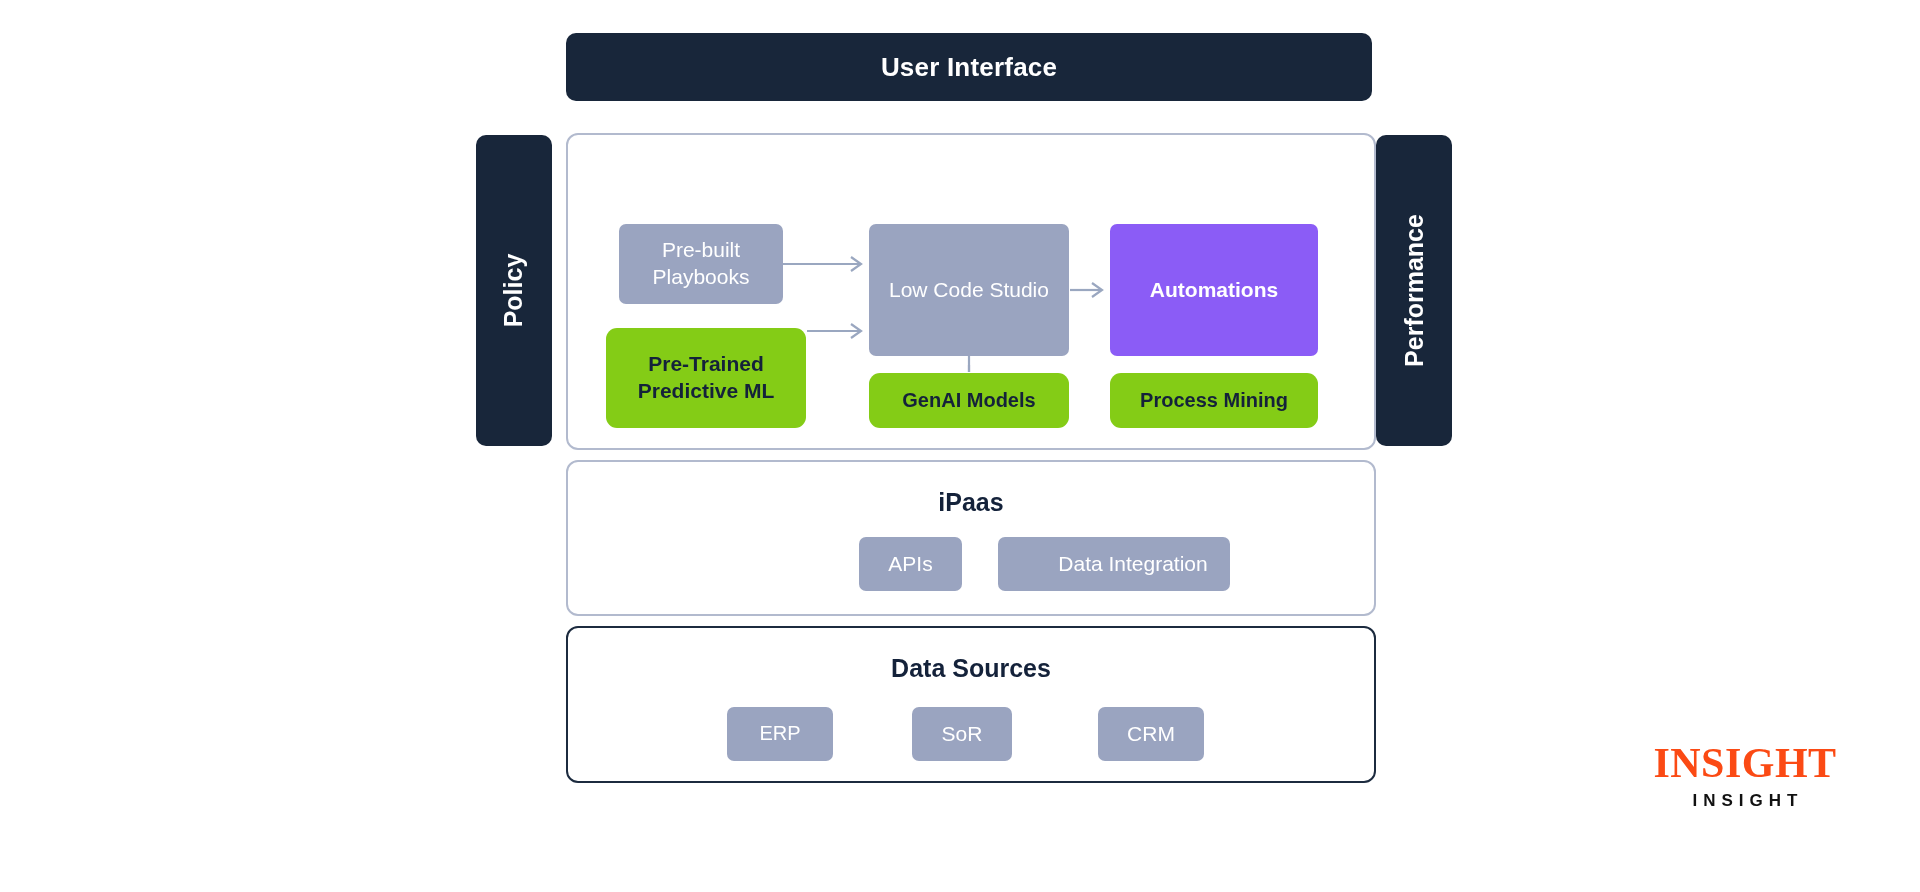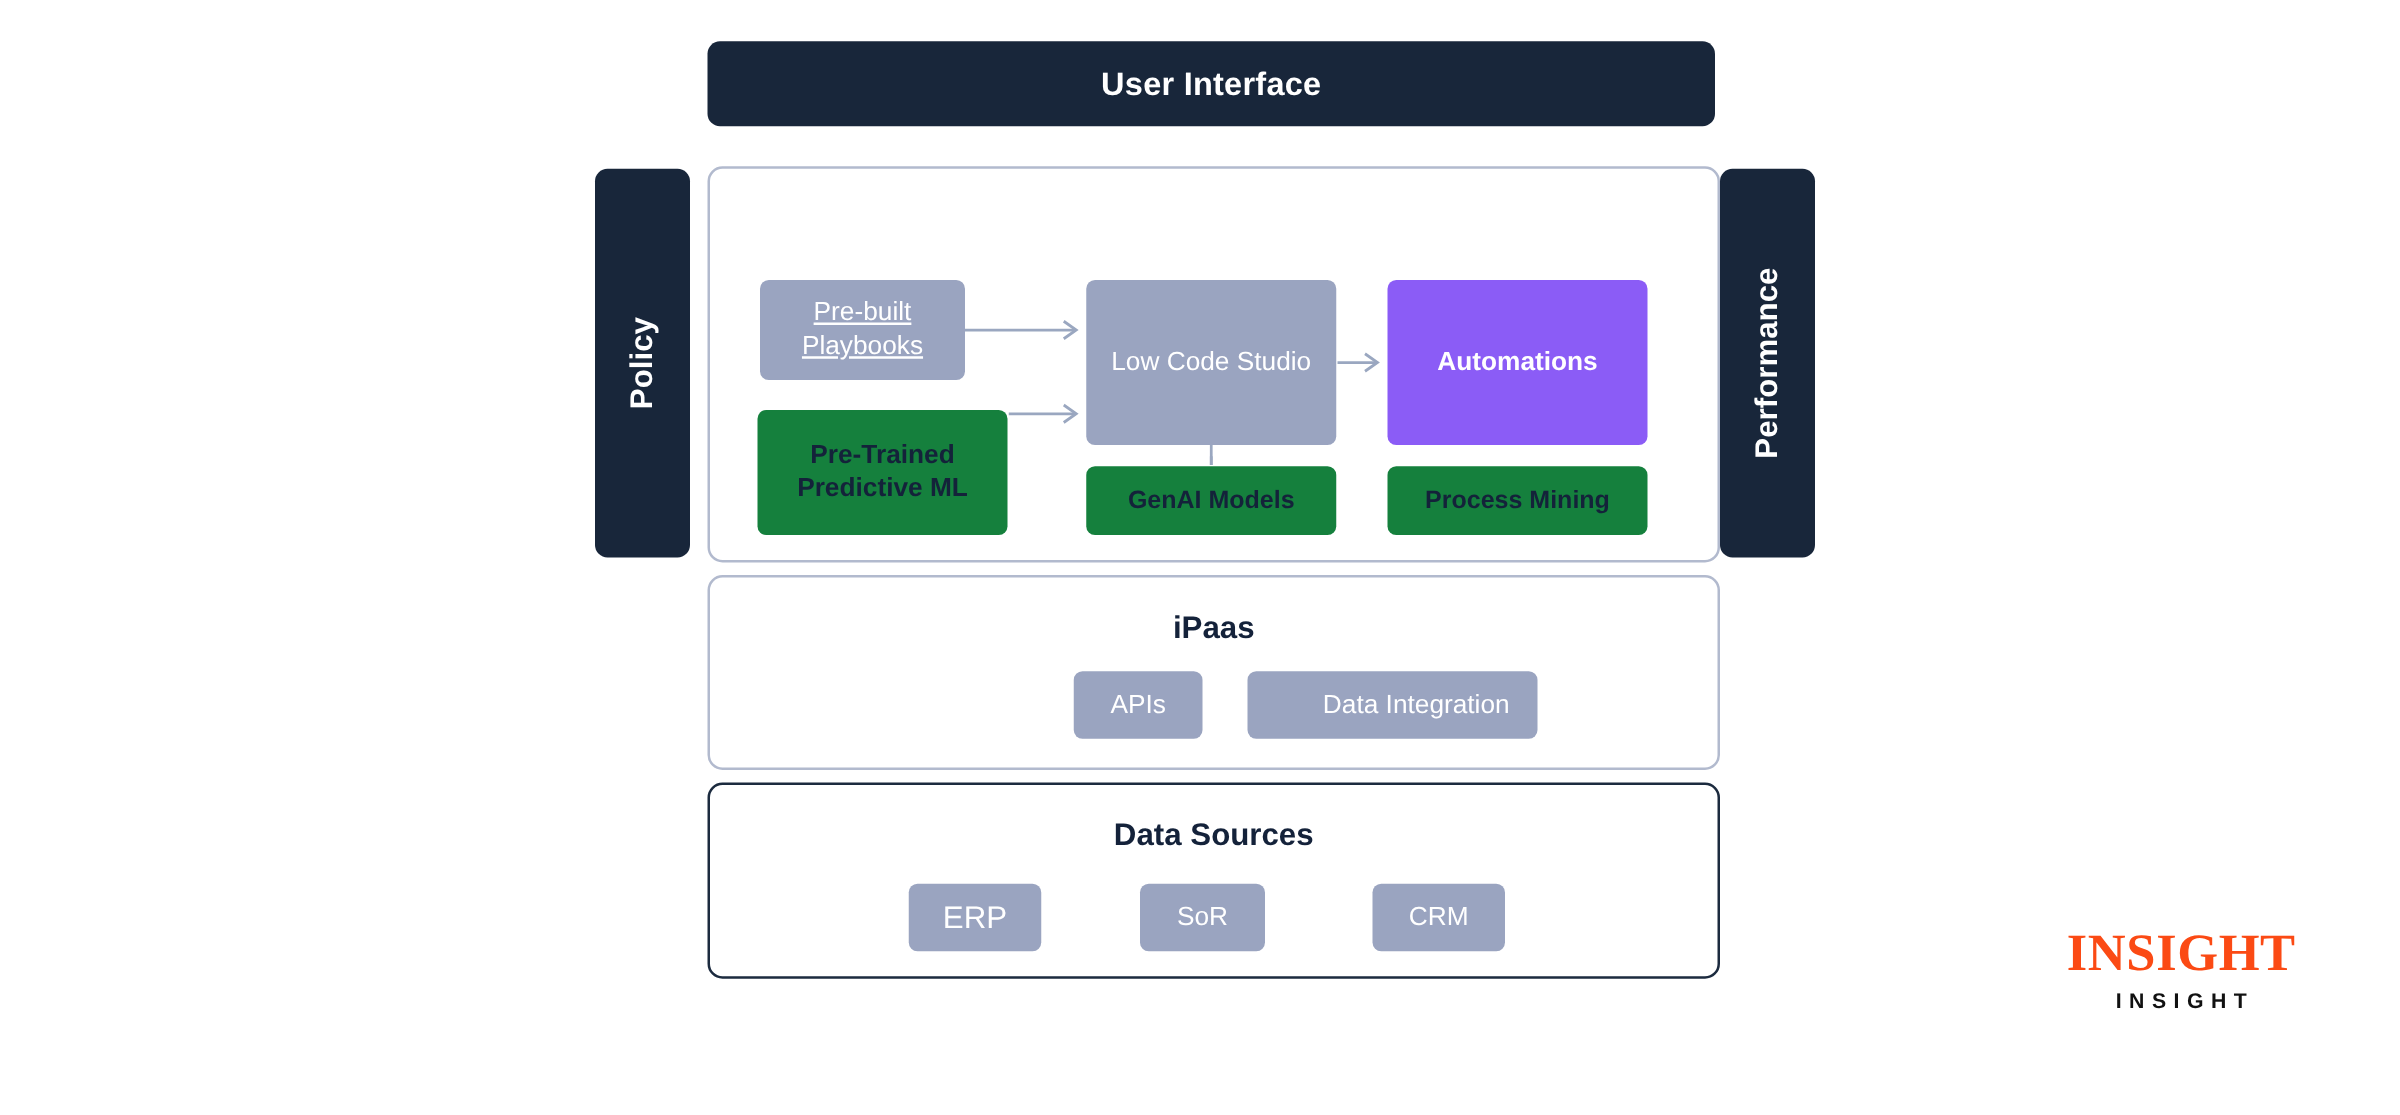--- a/index.html
+++ b/index.html
@@ -120,45 +120,46 @@
     text-align: center;
     line-height: 1.28;
     box-sizing: border-box;
     padding: 4px 8px;
   }
   .node-gray {
     background: #9aa4c0;
     color: #ffffff;
   }
   .node-cyan {
-    background: #15803d;
+    background: #84cc16;
     color: #14223a;
     font-weight: bold;
+    border-radius: 11px;
   }
   .node-orange {
     background: #8b5cf6;
     color: #ffffff;
     font-weight: bold;
   }
 
   
-  .n-playbooks  { left: 40px;  top: 89px;  width: 164px; height: 80px;  font-size: 21px; text-decoration: underline; }
+  .n-playbooks  { left: 51px;  top: 89px;  width: 164px; height: 80px;  font-size: 21px; }
   .n-predml     { left: 38px;  top: 193px; width: 200px; height: 100px; font-size: 21px; }
   .n-lowcode    { left: 301px; top: 89px;  width: 200px; height: 132px; font-size: 21px; }
   .n-genai      { left: 301px; top: 238px; width: 200px; height: 55px;  font-size: 20px; }
   .n-automations{ left: 542px; top: 89px;  width: 208px; height: 132px; font-size: 21px; }
   .n-procmining { left: 542px; top: 238px; width: 208px; height: 55px;  font-size: 20px; }
 
   
   .n-appconn    { left: 38px;  top: 75px;  width: 214px; height: 54px; font-size: 21px; }
   .n-apis       { left: 291px; top: 75px;  width: 103px; height: 54px; font-size: 21px; }
   .n-dataint    { left: 430px; top: 75px;  width: 232px; height: 54px; font-size: 21px; padding-left: 46px; }
 
   
-  .n-erp        { left: 159px; top: 79px;  width: 106px; height: 54px; font-size: 25px; }
+  .n-erp        { left: 159px; top: 79px;  width: 106px; height: 54px; font-size: 20px; }
   .n-sor        { left: 344px; top: 79px;  width: 100px; height: 54px; font-size: 21px; }
   .n-crm        { left: 530px; top: 79px;  width: 106px; height: 54px; font-size: 21px; }
 
   
   .connectors {
     position: absolute;
     left: 0; top: 0;
     width: 806px;
     height: 313px;
     pointer-events: none;

